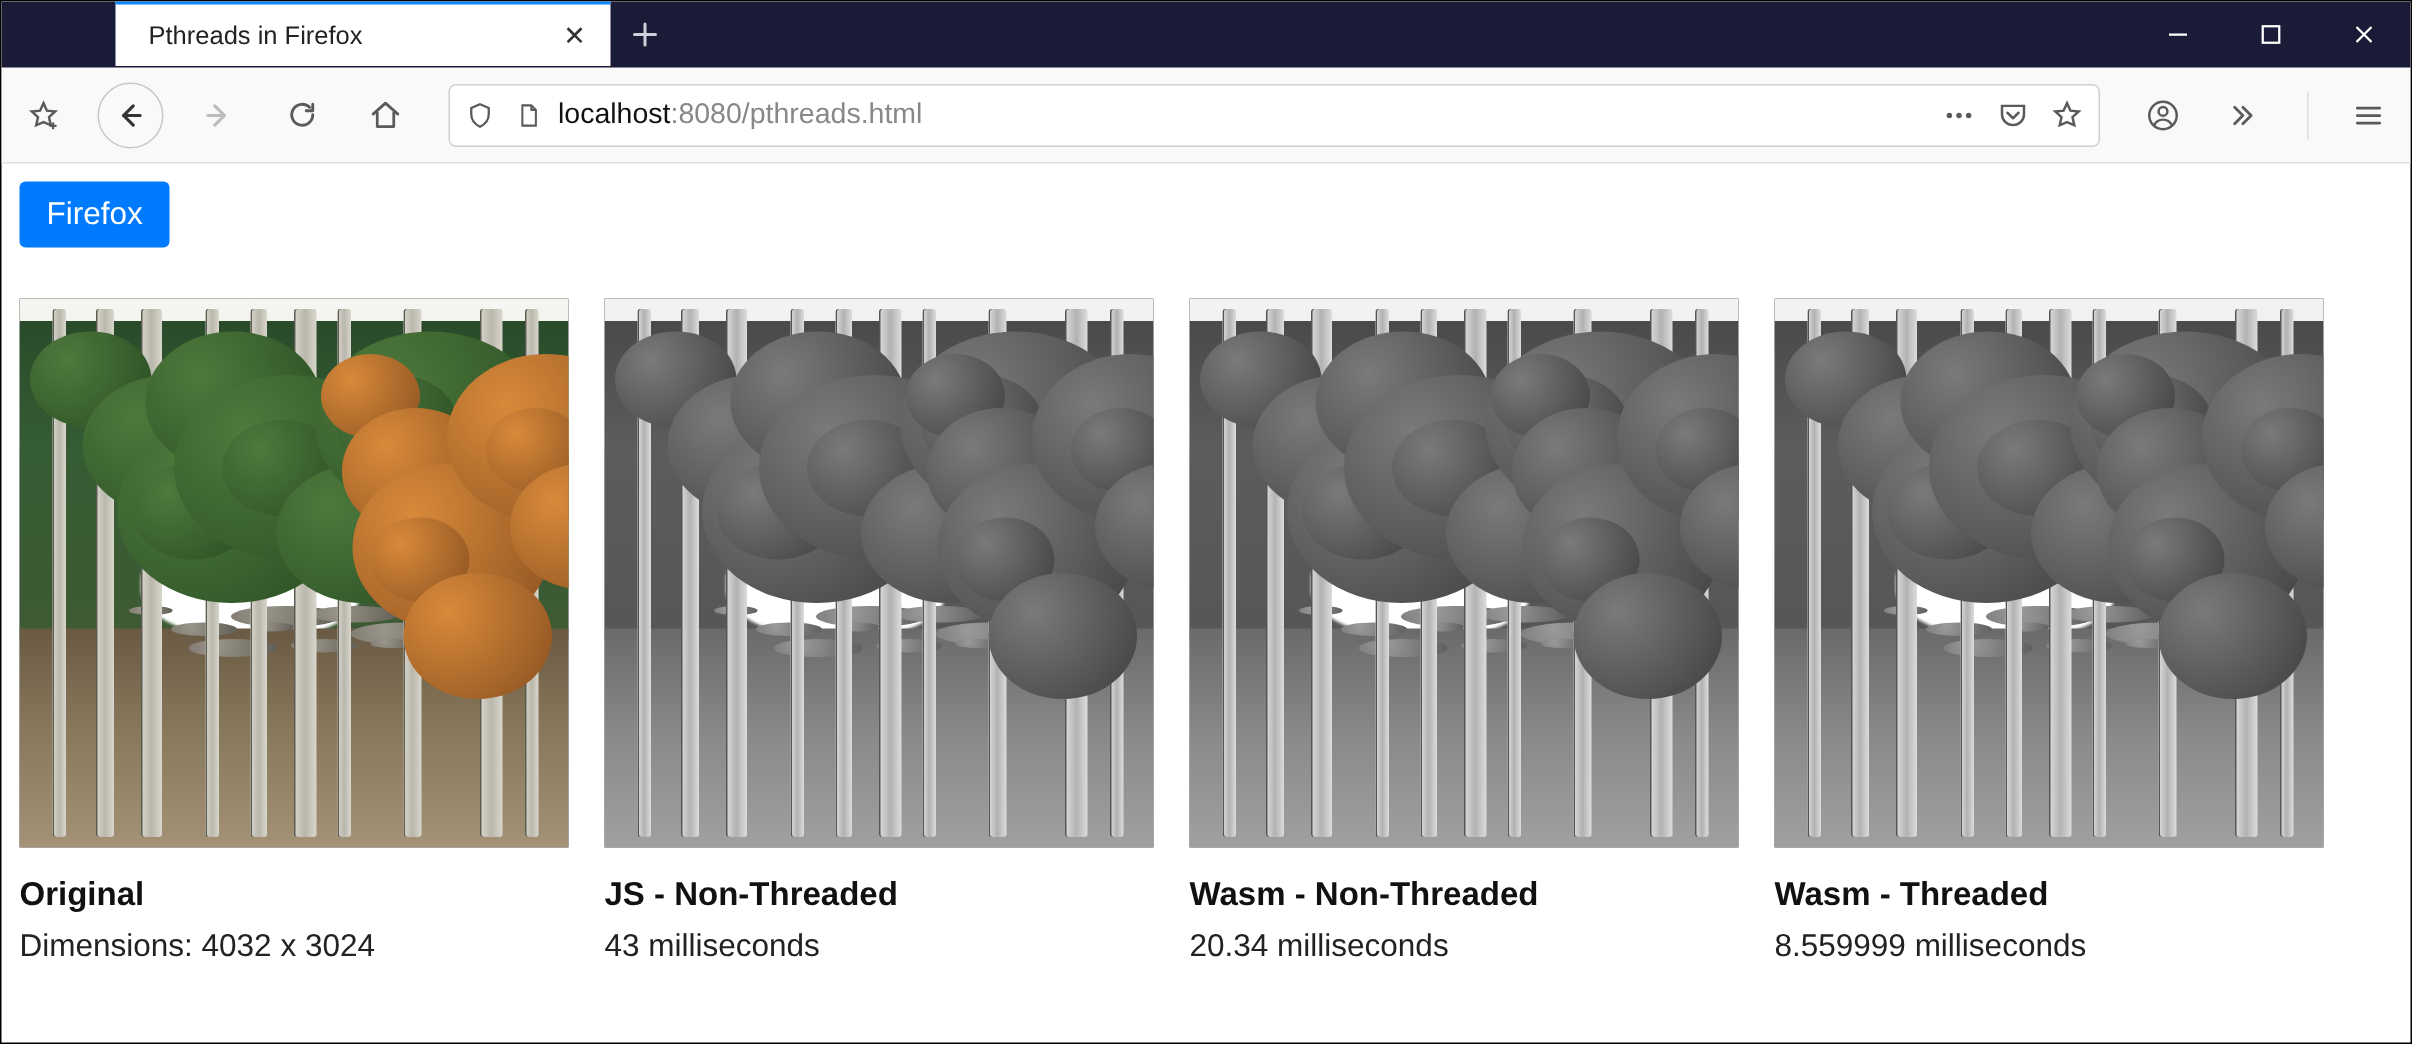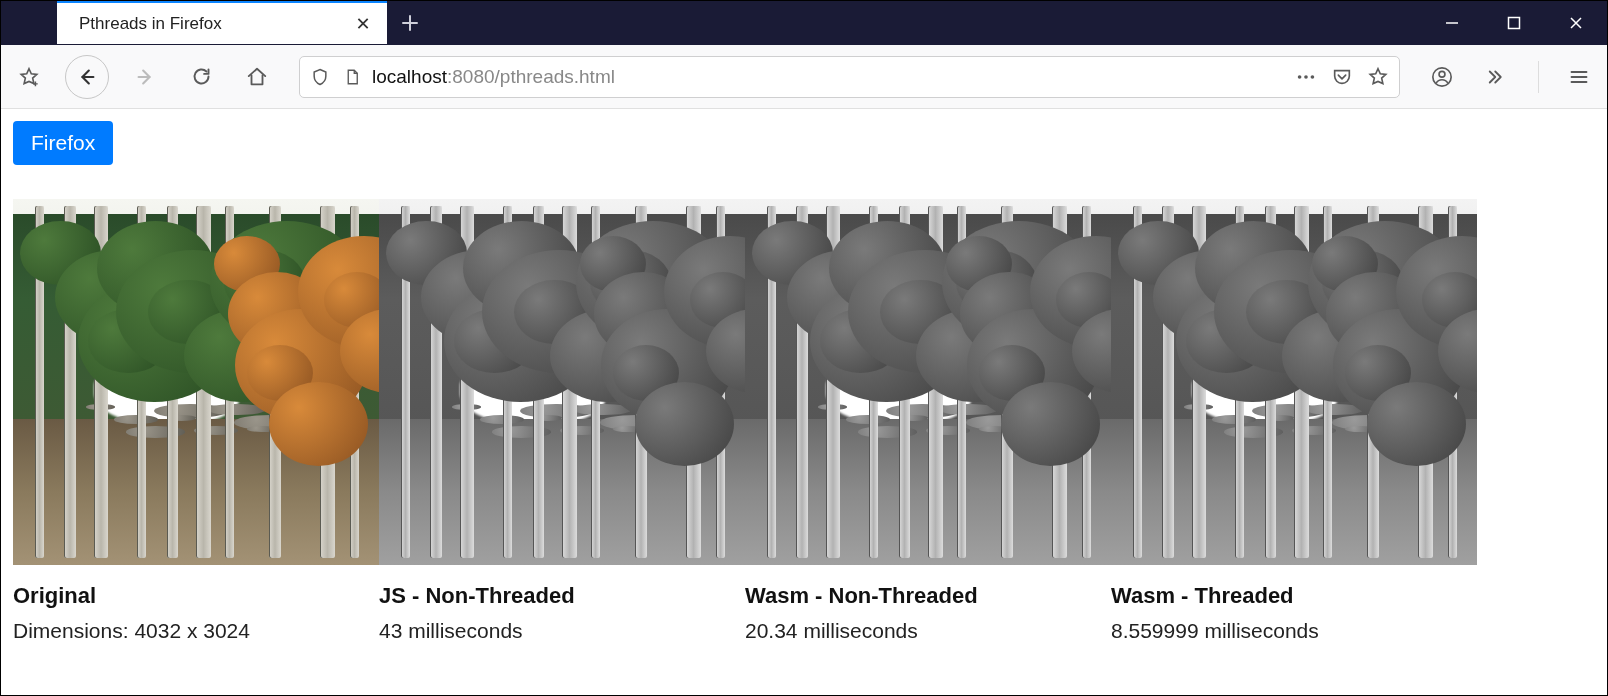--- a/index.html
+++ b/index.html
@@ -19,21 +19,21 @@
       align-items: flex-start;
       position: relative;
     }
     .tab {
       height: 43px;
       background: #fff;
       border-top: 2px solid #0a84ff;
       display: flex;
       align-items: center;
       padding: 0 14px 0 22px;
-      margin-left: 56px;
+      margin-left: 76px;
       min-width: 330px;
       gap: 10px;
       color: #222;
       font-size: 17px;
     }
     .tab-title { flex: 1; }
     .tab-close {
       width: 20px; height: 20px;
       display: flex; align-items: center; justify-content: center;
       cursor: pointer;
@@ -138,20 +138,21 @@
       background: #007bff;
       color: #fff;
       border: none;
       border-radius: 4px;
       padding: 10px 18px;
       font-size: 21px;
       cursor: pointer;
     }
     .gallery {
       display: flex;
+      gap: 24px;
       margin-top: 34px;
     }
     .card {
       width: 366px;
     }
     .thumb {
       width: 366px;
       height: 366px;
       background: #555;
       position: relative;

